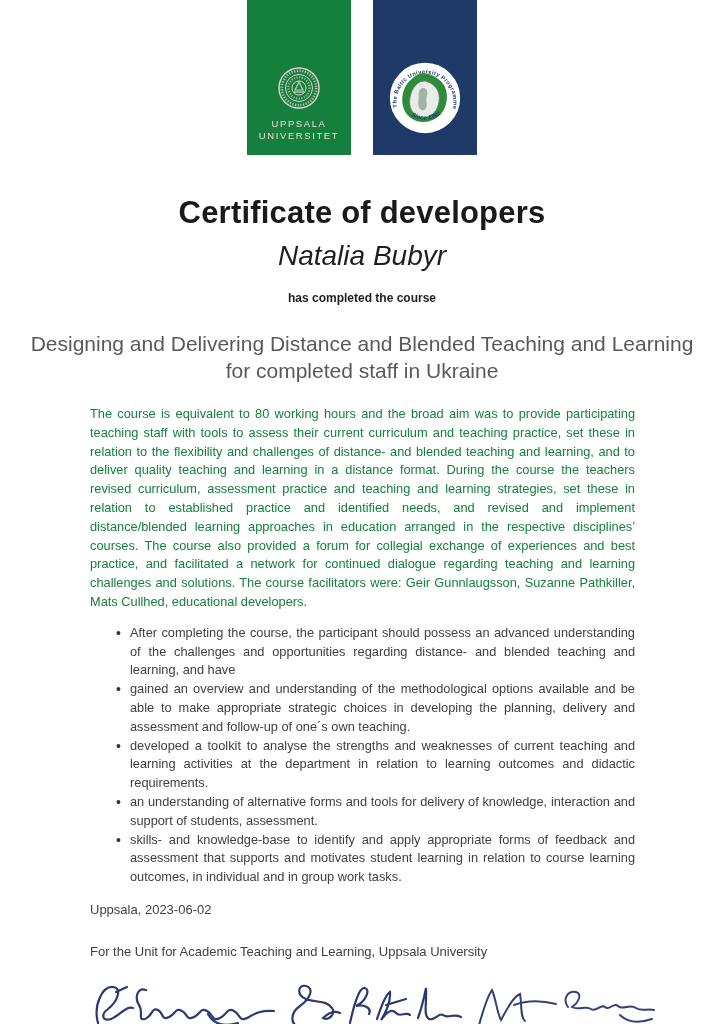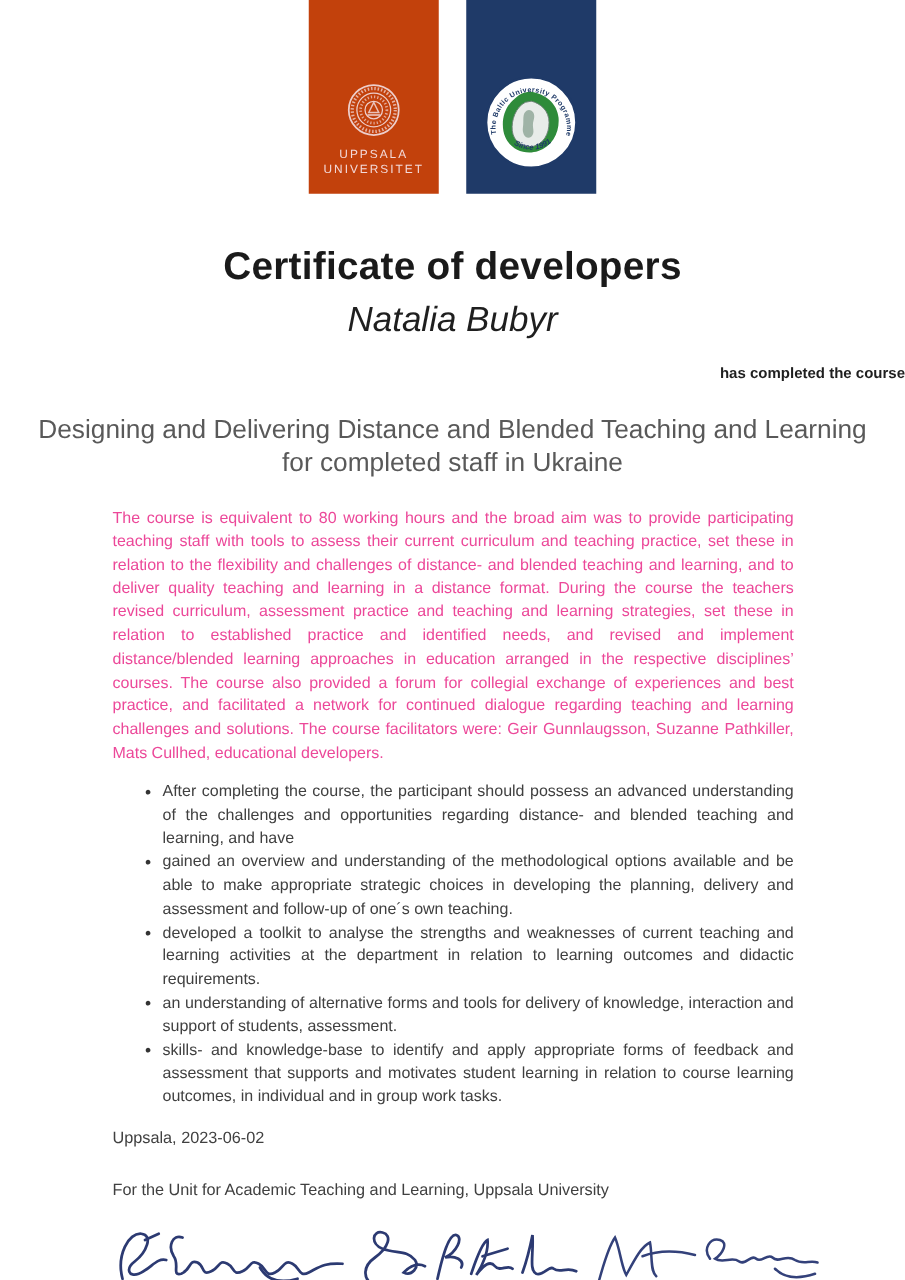--- a/index.html
+++ b/index.html
@@ -5,33 +5,33 @@
   * { margin:0; padding:0; box-sizing:border-box; }
   html,body { background:#fff; }
   body { font-family:"Liberation Sans", sans-serif; }
   .page {
     position:relative; width:724px; height:1024px; margin:0 auto;
     background:#ffffff; overflow:hidden; color:#404040;
   }
   
   .logos { display:flex; justify-content:center; gap:22px; }
   .logo-box { width:104px; height:155px; display:flex; flex-direction:column; align-items:center; justify-content:flex-end; padding-bottom:13px; }
-  .logo-red { background:#c2410c; }
+  .logo-red { background:#15803d; }
   .logo-blue { background:#1f3a68; }
   .uu-seal { margin-bottom:8px; }
   .uu-text { color:#f3dada; font-size:9.5px; letter-spacing:1.6px; line-height:12px; text-align:center; font-weight:400; }
   .bup-emblem { margin-bottom:6px; }
   
   .title { margin-top:40px; text-align:center; font-size:31px; font-weight:700; color:#1a1a1a; letter-spacing:0.2px; }
   .recipient { margin-top:9px; text-align:center; font-size:28px; font-style:italic; color:#1f1f1f; font-weight:400; }
-  .subtitle { margin-top:19px; text-align:right; font-size:12px; font-weight:700; color:#1f1f1f; }
+  .subtitle { margin-top:19px; text-align:center; font-size:12px; font-weight:700; color:#1f1f1f; }
   .course-title { margin-top:25px; text-align:center; font-size:21px; line-height:27px; color:#595959; }
   
   .content { padding:0 89px 0 90px; }
-  .paragraph { margin-top:21px; font-size:12.8px; line-height:18.8px; text-align:justify; color:#ec4899; }
+  .paragraph { margin-top:21px; font-size:12.8px; line-height:18.8px; text-align:justify; color:#15803d; }
   .bullets { margin-top:12px; list-style:none; }
   .bullets li { position:relative; padding-left:40px; font-size:12.8px; line-height:18.8px; text-align:justify; color:#404040; }
   .bullets li::before { content:"\2022"; position:absolute; left:26px; top:0; font-size:14px; color:#333; }
   .date-line { margin-top:15px; font-size:13px; color:#404040; }
   .unit-line { margin-top:27px; font-size:13px; color:#404040; }
   
   .sig-row { margin-top:18px; display:flex; }
   .sig-col { width:194px; }
   .sig-svg { display:block; height:62px; overflow:visible; }
 </style>

